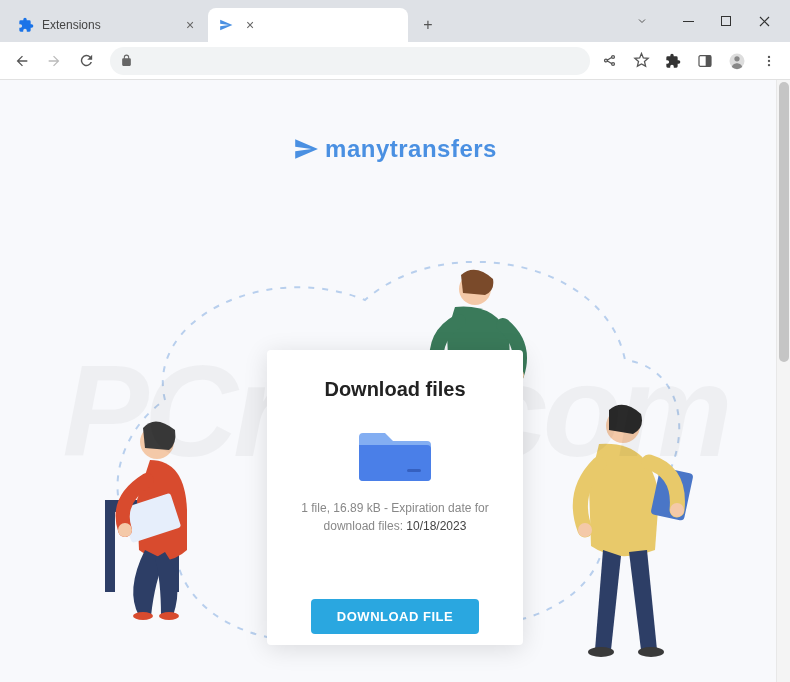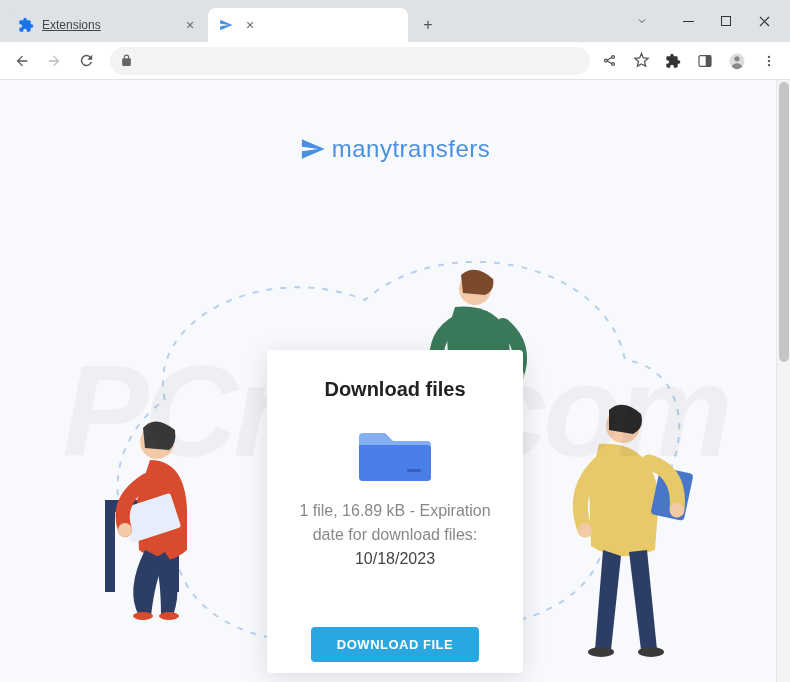--- a/index.html
+++ b/index.html
@@ -5,21 +5,21 @@
 * { margin: 0; padding: 0; box-sizing: border-box; font-family: -apple-system, BlinkMacSystemFont, "Segoe UI", Arial, sans-serif; }
 body { width: 790px; height: 682px; background: #fff; overflow: hidden; position: relative; }
 
 
 .titlebar { height: 42px; background: #dee1e6; display: flex; align-items: flex-end; position: relative; }
 .tabs-row { display: flex; align-items: flex-end; padding-left: 8px; height: 100%; gap: 0; }
 .tab { height: 34px; display: flex; align-items: center; padding: 0 10px; min-width: 200px; border-radius: 8px 8px 0 0; font-size: 12px; color: #444; position: relative; }
 .tab.active { background: #fff; }
 .tab.inactive { background: #dee1e6; }
 .tab .favicon { width: 16px; height: 16px; margin-right: 8px; display: flex; align-items: center; justify-content: center; }
-.tab .title { flex: 1; overflow: hidden; white-space: nowrap; text-overflow: ellipsis; text-decoration: underline; }
+.tab .title { flex: 1; overflow: hidden; white-space: nowrap; text-overflow: ellipsis; }
 .tab .close { width: 16px; height: 16px; display: flex; align-items: center; justify-content: center; color: #666; font-size: 14px; }
 .newtab { width: 28px; height: 28px; display: flex; align-items: center; justify-content: center; margin-left: 6px; margin-bottom: 3px; color: #555; font-size: 16px; }
 .window-controls { position: absolute; right: 0; top: 0; height: 100%; display: flex; align-items: center; gap: 18px; padding: 0 16px; }
 .window-controls .wc { width: 20px; height: 20px; display: flex; align-items: center; justify-content: center; color: #333; font-size: 13px; }
 .win-chevron { margin-right: 8px; }
 
 
 .toolbar { height: 38px; background: #fff; border-bottom: 1px solid #e1e1e1; display: flex; align-items: center; padding: 0 8px; gap: 4px; }
 .nav-btn { width: 28px; height: 28px; display: flex; align-items: center; justify-content: center; color: #666; border-radius: 50%; }
 .nav-btn.disabled { color: #bbb; }
@@ -28,39 +28,39 @@
 .toolbar-right { display: flex; align-items: center; gap: 14px; padding-right: 4px; }
 .tb-icon { width: 18px; height: 18px; display: flex; align-items: center; justify-content: center; color: #555; }
 
 
 .page { position: absolute; top: 80px; left: 0; right: 0; bottom: 0; background: #f8f9fc; overflow: hidden; }
 .viewport-scroll { width: 14px; position: absolute; right: 0; top: 0; bottom: 0; background: #f4f4f4; border-left: 1px solid #e8e8e8; }
 .scroll-thumb { width: 10px; margin: 2px auto 0; height: 280px; background: #c5c5c5; border-radius: 5px; }
 
 
 .logo { position: absolute; top: 55px; left: 50%; transform: translateX(-50%); display: flex; align-items: center; gap: 6px; }
-.logo-text { font-size: 24px; color: #4a90e2; font-weight: 400; letter-spacing: 0.5px; }
+.logo-text { font-size: 24px; color: #4a90e2; font-weight: 700; letter-spacing: 0.5px; }
 .logo-icon { width: 26px; height: 26px; }
 
 
 .person { position: absolute; }
 .person svg { display: block; }
 .person-left { left: 95px; top: 320px; }
 .person-top { left: 415px; top: 185px; }
 .person-right { left: 555px; top: 320px; }
 
 
 .bg-dashes { position: absolute; top: 160px; left: 100px; right: 100px; height: 420px; }
 
 
 .card { position: absolute; top: 270px; left: 50%; transform: translateX(-50%); width: 256px; background: #fff; border-radius: 4px; box-shadow: 0 4px 24px rgba(0,0,0,0.12); padding: 28px 24px 11px; text-align: center; }
 .card h2 { font-size: 20px; font-weight: 700; color: #222; }
 .card .from { font-size: 13px; color: #555; margin-top: 2px; }
 .folder-icon { margin: 20px auto 14px; width: 76px; height: 64px; }
-.file-info { font-size: 16px; color: #888; line-height: 1.5; margin-bottom: 16px; text-align: center; }
+.file-info { font-size: 12px; color: #888; line-height: 1.5; margin-bottom: 24px; text-align: center; }
 .file-info .date { color: #444; font-weight: 500; }
 .download-btn { display: inline-block; background: #2aa7e0; color: #fff; font-size: 13px; font-weight: 600; letter-spacing: 0.5px; padding: 10px 26px; border-radius: 4px; border: none; cursor: pointer; margin-top: 40px; }
 
 
 .watermark { position: absolute; inset: 0; display: flex; align-items: center; justify-content: center; pointer-events: none; }
 .watermark-text { font-size: 130px; font-weight: 700; color: rgba(0,0,0,0.04); font-style: italic; white-space: nowrap; transform: translateY(30px); letter-spacing: -5px;}
 </style>
 </head>
 <body>
 

